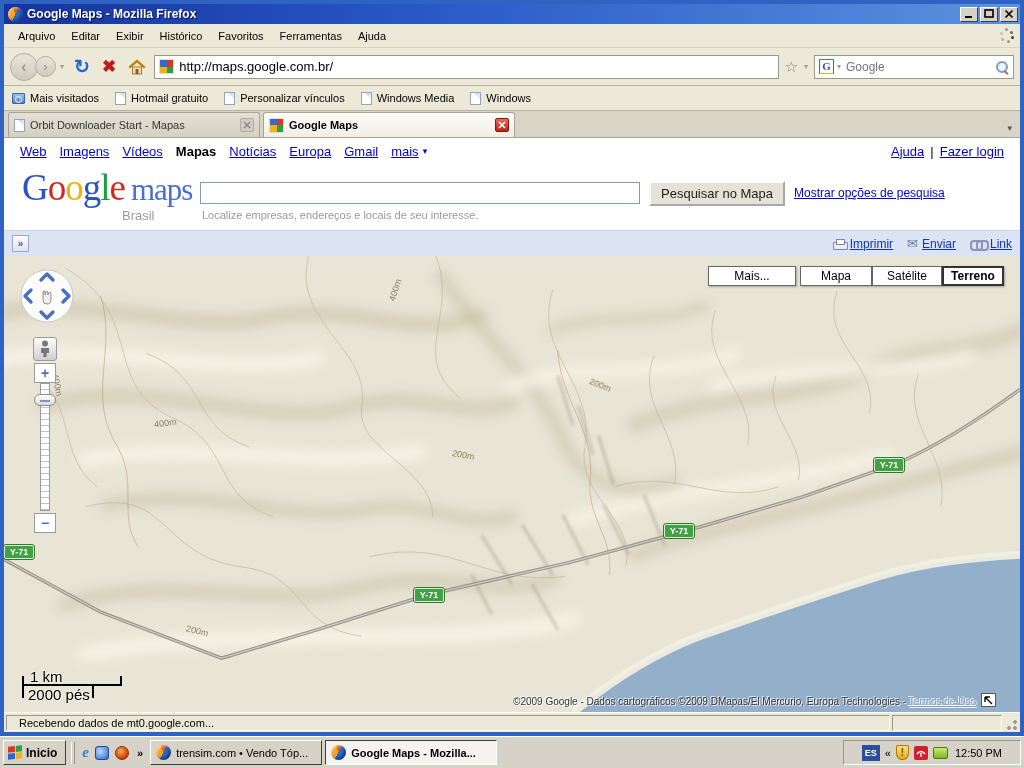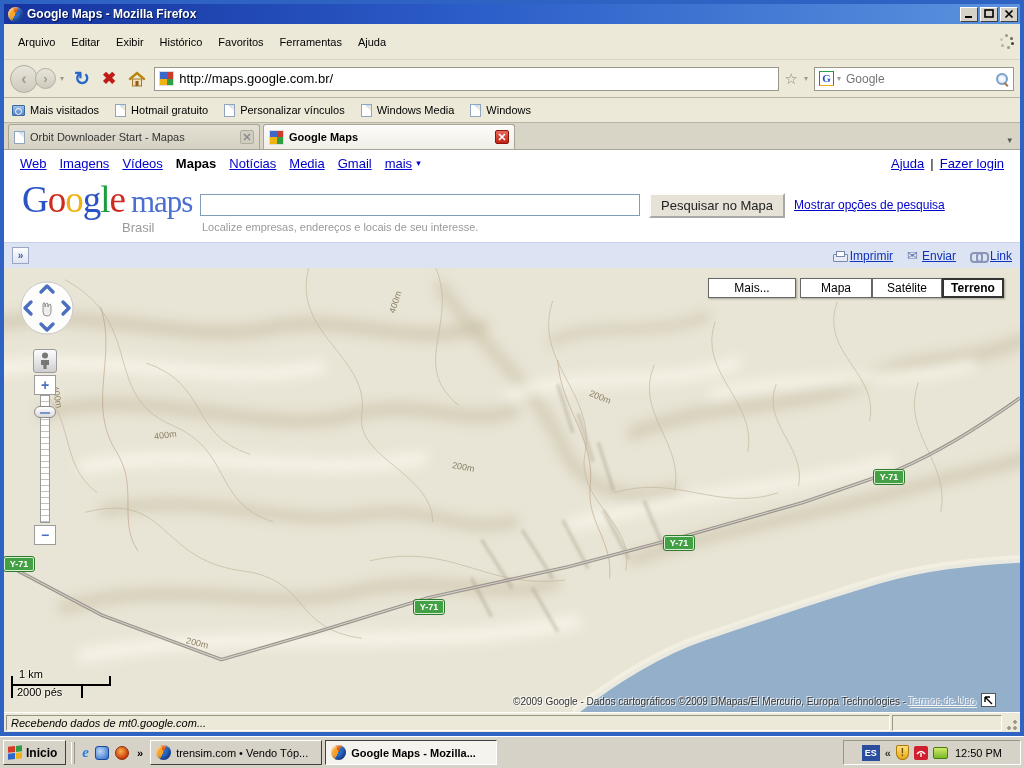--- a/index.html
+++ b/index.html
@@ -17,21 +17,21 @@
   .titlebar .ff-icon { margin:0 4px 0 2px; }
   .title-text { color:#fff; font-weight:bold; font-size:12px; flex:1;
                 text-shadow:1px 1px 1px #00114d; white-space:nowrap; }
   .winbtn { width:18px; height:15px; background:#d6d2c8; border:1px solid; border-color:#fff #404040 #404040 #fff;
             margin-left:2px; display:flex; align-items:center; justify-content:center; }
   .ff-icon { width:15px; height:15px; border-radius:50%; display:inline-block; flex:0 0 auto;
              background:conic-gradient(from 210deg,#f7a326 0 130deg,#e06210 130deg 175deg,#2a6bc8 175deg 360deg);
              box-shadow:inset -2px -2px 3px rgba(0,0,50,.45), inset 1px 1px 2px rgba(255,255,255,.6); }
 
   
-  .menubar { height:36px; background:#ece9d8; border-bottom:1px solid #d8d4c4; display:flex; align-items:center;
+  .menubar { height:24px; background:#ece9d8; border-bottom:1px solid #d8d4c4; display:flex; align-items:center;
              padding:0 6px; font-size:11px; flex:0 0 auto; }
   .menu-item { padding:3px 8px; color:#000; cursor:default; }
   .throbber { margin-left:auto; width:16px; height:16px; position:relative; }
   .throbber i { position:absolute; width:3px; height:3px; border-radius:50%; background:#9a968a; }
   .throbber i:nth-child(1){left:7px;top:0;} .throbber i:nth-child(2){left:12px;top:3px;background:#6b675d;}
   .throbber i:nth-child(3){left:13px;top:8px;background:#42403a;} .throbber i:nth-child(4){left:9px;top:12px;}
   .throbber i:nth-child(5){left:3px;top:10px;background:#b5b1a5;} .throbber i:nth-child(6){left:2px;top:4px;background:#c9c5b9;}
 
   
   .navbar { height:38px; background:#ece9d8; border-bottom:1px solid #b8b4a4; display:flex; align-items:center;
@@ -139,39 +139,39 @@
                 border:1px solid #9b9b9b; position:relative; }
   .zoom-handle { position:absolute; left:-7px; top:10px; width:22px; height:12px; background:linear-gradient(#fff,#dadada);
                  border:1px solid #8a8a8a; border-radius:6px; }
   .zoom-handle::after { content:""; position:absolute; left:5px; top:5px; width:10px; height:2px; background:#7a96c8; }
 
   .map-buttons { position:absolute; top:10px; right:0; left:0; font-size:12px; }
   .mbtn { position:absolute; height:20px; background:#fff; border:1px solid #676767; color:#000;
           display:flex; align-items:center; justify-content:center; box-shadow:1px 1px 2px rgba(0,0,0,.3); }
   .mbtn.bold { font-weight:bold; border:2px solid #333; }
 
-  .scale { position:absolute; left:5px; bottom:12px; width:110px; height:32px; font-size:11px; color:#000; }
+  .scale { position:absolute; left:16px; bottom:12px; width:110px; height:32px; font-size:15px; color:#000; }
   .scale .km-line { position:absolute; left:2px; top:16px; width:100px; border-bottom:2px solid #000; }
   .scale .km-line::before,.scale .km-line::after { content:""; position:absolute; top:-8px; width:2px; height:8px; background:#000; }
   .scale .km-line::before { left:0; } .scale .km-line::after { right:0; }
   .scale .ft-line { position:absolute; left:2px; top:18px; width:72px; height:12px; border-left:2px solid #000; border-right:2px solid #000; }
   .scale .km-label { position:absolute; left:10px; top:0px; text-shadow:1px 1px 0 #f5f2e6,-1px -1px 0 #f5f2e6; }
   .scale .ft-label { position:absolute; left:8px; top:18px; text-shadow:1px 1px 0 #f5f2e6,-1px -1px 0 #f5f2e6; }
 
   .map-copy { position:absolute; right:44px; bottom:5px; font-size:10px; color:#333;
               text-shadow:1px 1px 0 rgba(255,255,255,.8),-1px -1px 0 rgba(255,255,255,.8); }
   .terms { color:#8aa4c0; text-decoration:underline; }
   .corner-box { position:absolute; right:24px; bottom:5px; width:15px; height:14px; background:#fff;
                 border:1px solid #555; display:flex; align-items:center; justify-content:center; }
   .corner-box svg { display:block; }
 
   
   .statusbar { height:20px; background:#ece9d8; border-top:1px solid #fff; display:flex; align-items:center;
                padding:1px 2px; gap:2px; font-size:11px; flex:0 0 auto; }
-  .status-field { flex:1; height:16px; border:1px solid; border-color:#9a968a #fff #fff #9a968a; padding:1px 4px;font-style:italic; }
+  .status-field { flex:1; height:16px; border:1px solid; border-color:#9a968a #fff #fff #9a968a; padding:1px 12px; }
   .status-panel { width:110px; height:16px; border:1px solid; border-color:#9a968a #fff #fff #9a968a; }
   .grip { width:14px; height:16px; background:
           radial-gradient(circle at 11px 13px,#9a968a 1.5px,transparent 2px),
           radial-gradient(circle at 11px 7px,#9a968a 1.5px,transparent 2px),
           radial-gradient(circle at 5px 13px,#9a968a 1.5px,transparent 2px); }
 
   
   .taskbar { position:absolute; left:0; top:736px; width:1024px; height:32px; background:#d6d2c8;
              border-top:1px solid #fff; display:flex; align-items:center; padding:2px 3px; gap:3px; font-size:11px; }
   .start-btn { height:25px; padding:0 8px 0 4px; display:flex; align-items:center; gap:4px; font-weight:bold;
@@ -329,21 +329,21 @@
     </div>
 
     <div class="page">
 
       <div class="gbar">
         <span class="glink">Web</span>
         <span class="glink">Imagens</span>
         <span class="glink">Vídeos</span>
         <span class="gcurrent">Mapas</span>
         <span class="glink">Notícias</span>
-        <span class="glink">Media</span>
+        <span class="glink">Europa</span>
         <span class="glink">Gmail</span>
         <span class="glink">mais</span>
         <span class="mais-arrow">▾</span>
         <span class="gbar-right">
           <span class="glink">Ajuda</span>
           <span>|</span>
           <span class="glink">Fazer login</span>
         </span>
       </div>
 

